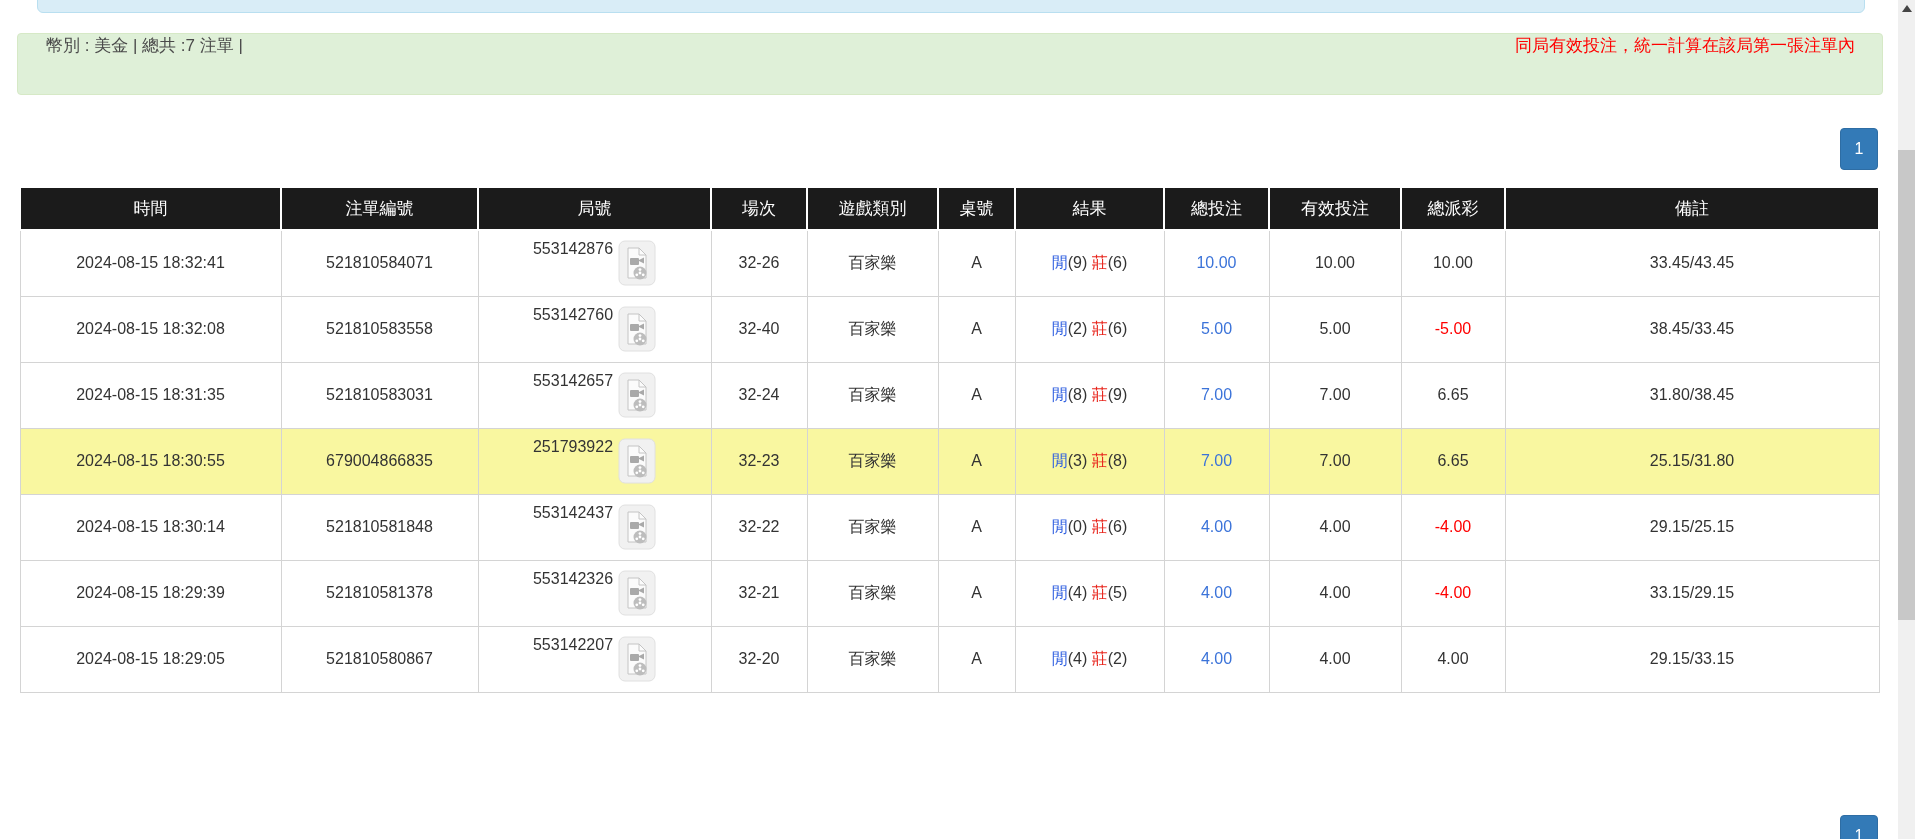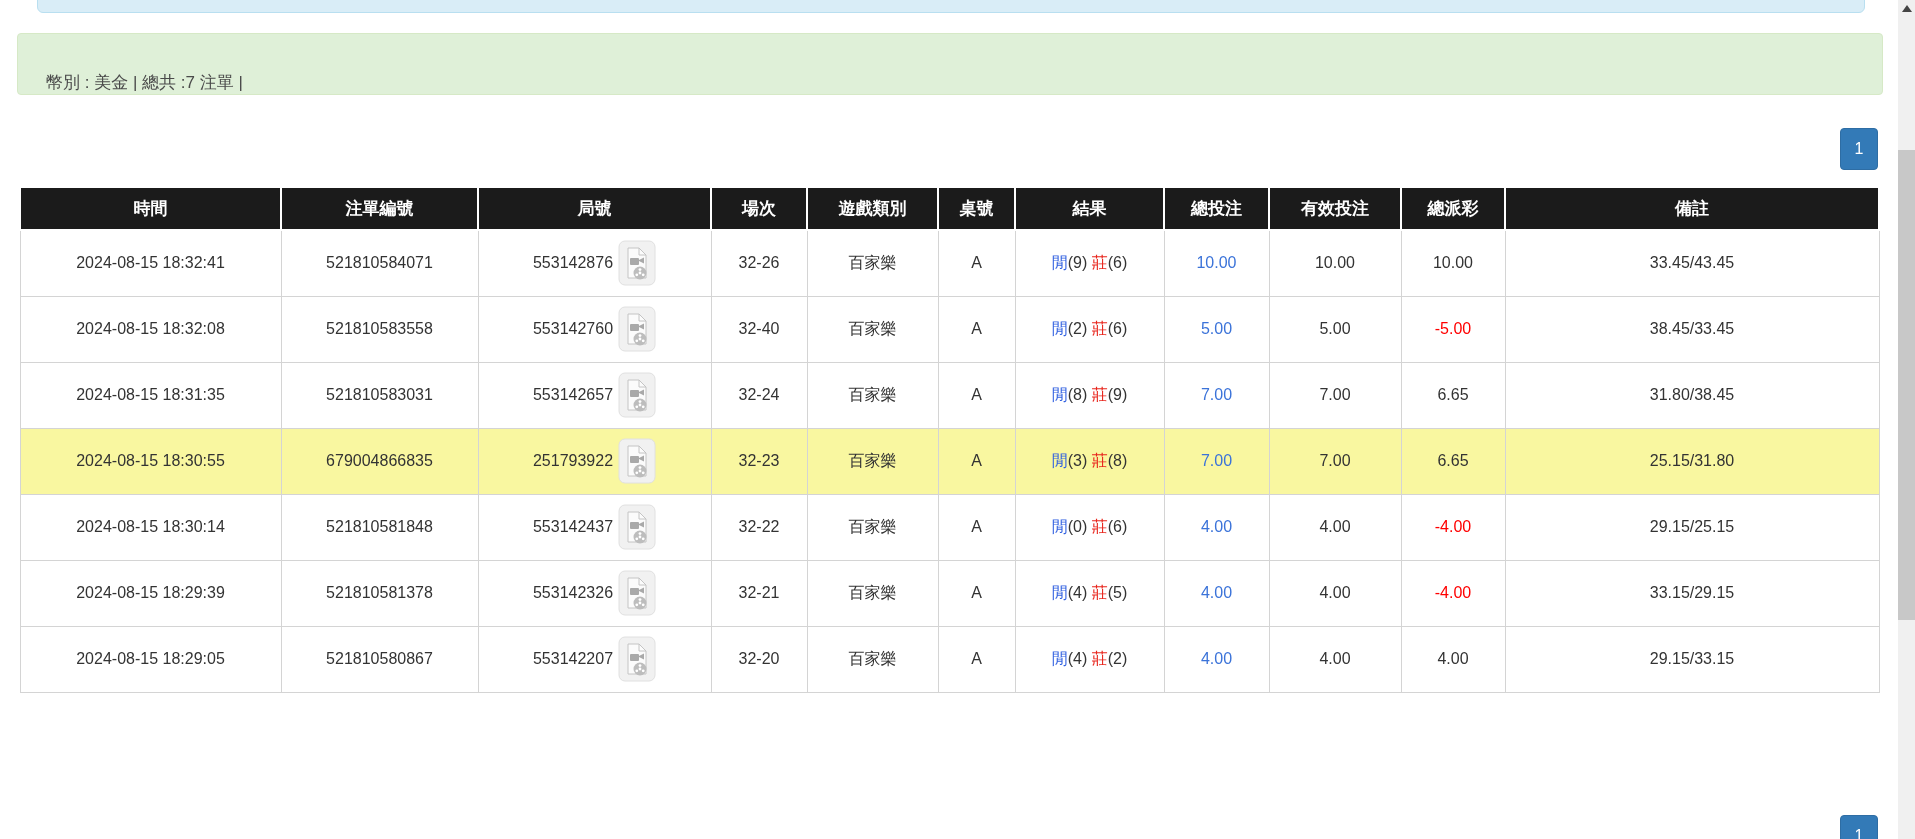--- a/index.html
+++ b/index.html
@@ -13,43 +13,43 @@
   body{font-family:"Liberation Sans","DejaVu Sans",sans-serif;background:#fff;}
   #screen{position:relative;width:1915px;height:839px;background:#fff;overflow:hidden;}
 
   
   .top-alert{position:absolute;left:37px;top:-14px;width:1828px;height:27px;
     background:var(--blue-bar-bg);border:1px solid var(--blue-bar-border);border-radius:6px;}
 
   
   .summary-bar{position:absolute;left:17px;top:33px;width:1866px;height:62px;
     background:var(--green-bg);border:1px solid var(--green-border);border-radius:4px;
-    display:flex;align-items:flex-end;justify-content:space-between;padding:0 27px 0 28px;
+    display:flex;align-items:flex-start;justify-content:space-between;padding:0 27px 0 28px;
     font-size:17px;color:#4a4a4a;}
   .summary-bar .note{color:var(--note);}
 
   
   .page-btn{position:absolute;width:38px;height:42px;background:var(--page-btn);
     border:1px solid #2e6da4;border-radius:4px;color:#fff;font-size:16px;
     display:flex;align-items:center;justify-content:center;cursor:pointer;
     font-family:inherit;}
   .page-btn.top{left:1840px;top:128px;}
   .page-btn.bottom{left:1840px;top:815px;}
 
   
   table.bets{position:absolute;left:19px;top:186px;width:1859px;border-collapse:collapse;
     table-layout:fixed;font-size:16px;color:var(--text);}
-  table.bets th{background:var(--header-bg);color:#fff;font-weight:bold;font-size:17px;
+  table.bets th{background:var(--header-bg);color:#fff;font-weight:normal;font-size:17px;
     height:43px;border:2px solid #fff;}
   table.bets td{border:1px solid var(--border-gray);height:66px;text-align:center;
     background:#fff;vertical-align:middle;}
   table.bets tr.highlight td{background:var(--highlight);margin-top:36px;}
   table.bets tr.gray-row td{background:var(--footer-bg);color:#fff;font-weight:bold;
     border:3px solid #fff;height:40px;}
-  .round-cell{display:flex;align-items:center;justify-content:center;gap:5px;}
+  .round-cell{display:flex;align-items:flex-start;justify-content:center;gap:5px;}
   .video-btn{border:none;background:transparent;padding:0;cursor:pointer;line-height:0;}
   .player{color:var(--player);}
   .banker{color:var(--banker);}
   .score{color:var(--text);}
   .bet-link{color:var(--link);cursor:pointer;}
   .neg{color:var(--negative);}
 
   
   .scrollbar{position:absolute;right:0;top:0;width:17px;height:839px;background:#f0f0f0;}
   .scroll-up{position:absolute;top:0;left:0;width:17px;height:17px;
@@ -60,20 +60,21 @@
 </style>
 </head>
 <body>
 
 <div id="screen">
 
   <div class="top-alert"></div>
 
   <div class="summary-bar">
     <span>幣別 : 美金 | 總共 :7 注單 |</span>
+    <span class="note">同局有效投注，統一計算在該局第一張注單內</span>
   </div>
 
   <button class="page-btn top">1</button>
 
   <table class="bets">
     <colgroup>
       <col style="width:261px">
         <col style="width:197px">
         <col style="width:233px">
       <col style="width:96px">

